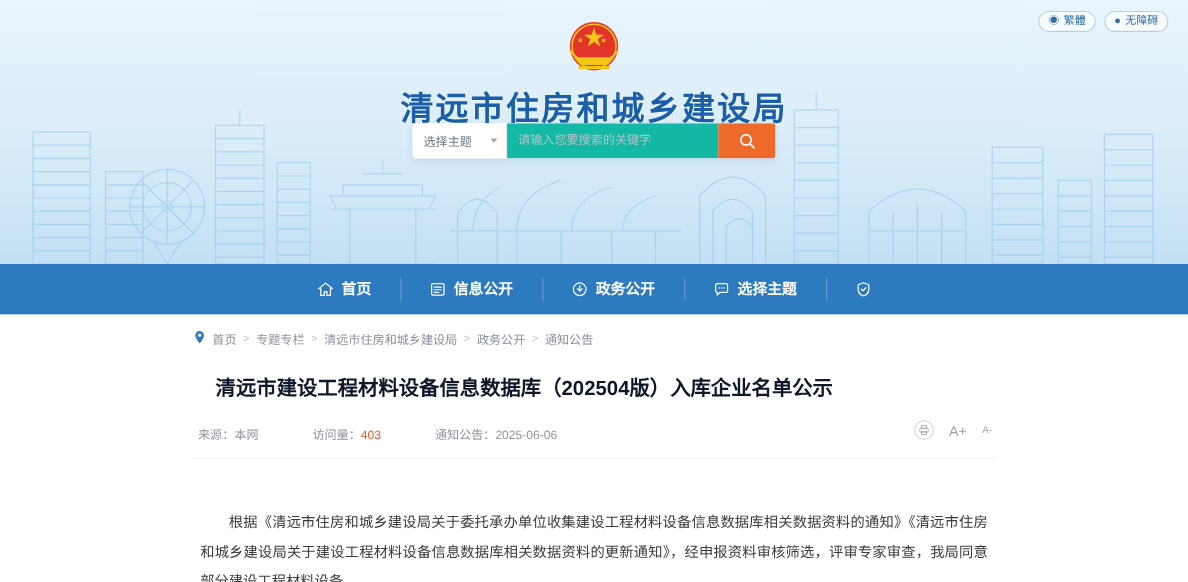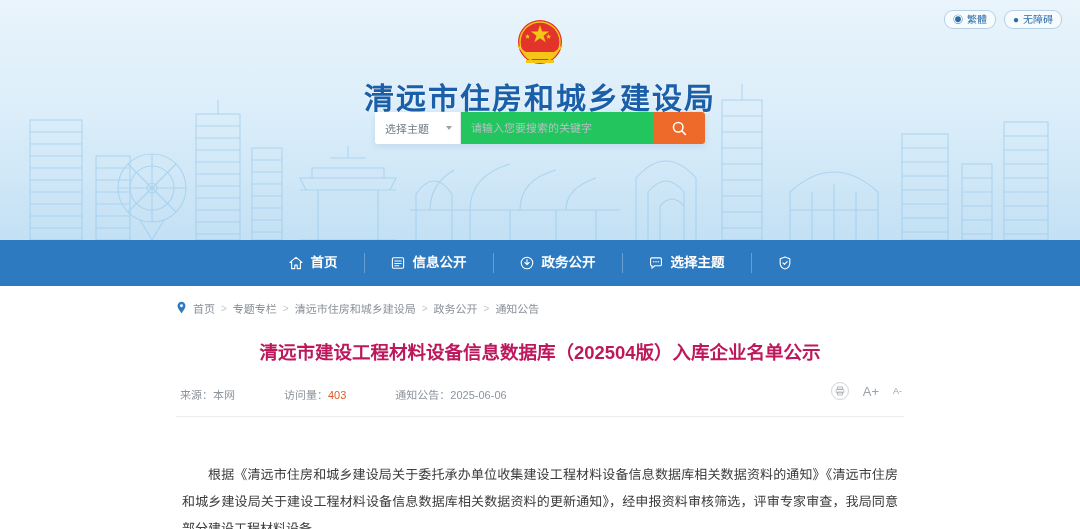--- a/index.html
+++ b/index.html
@@ -54,21 +54,21 @@
     font-size:11px; color:#6f7b86;
     background:#fff;
     border-right:1px solid #e2e7ec;
     white-space:nowrap; cursor:pointer;text-align:right;
   }
   .caret { width:0;height:0;border-left:3px solid transparent;border-right:3px solid transparent;border-top:4px solid #9aa5af; }
   .search-input {
     flex:1; border:none; outline:none;
     font-size:11px; color:#333; padding:12px 10px;
     font-family:"Liberation Sans", sans-serif;
-    background:#22c55e;
+    background:#14b8a6;
   }
   .search-input::placeholder { color:#b9c0c7; }
   .search-btn {
     width:52px; background:#ee6a2a; border:none; cursor:pointer;
     display:flex; align-items:center; justify-content:center;
   }
 
   
   .nav {
     width:1080px; height:46px; background:#2d7ac0;
@@ -93,22 +93,21 @@
     display:flex; align-items:center; gap:6px;
     padding:14px 0 12px 176px;
     font-size:11px; color:#8a9099;
   }
   .crumb a { color:#8a9099; text-decoration:none; cursor:pointer; }
   .crumb .sep { color:#c3c8ce; font-size:10px; }
   .crumb .pin { color:#2d7ac0; }
 
   .article { margin:0 176px; }
   .art-title {
-    text-align:center;
-    font-size:18.5px; font-weight:bold; color:#be185d;
+    font-size:18.5px; font-weight:bold; color:#0f172a;
     line-height:30px; padding:10px 20px 0;
     font-family:"Liberation Sans", sans-serif;
   }
   .meta-row {
     display:flex; align-items:center;
     padding:18px 4px 14px;
     font-size:11px; color:#8d949c;
     border-bottom:1px solid #ededed;
     position:relative;
     gap:23px;

